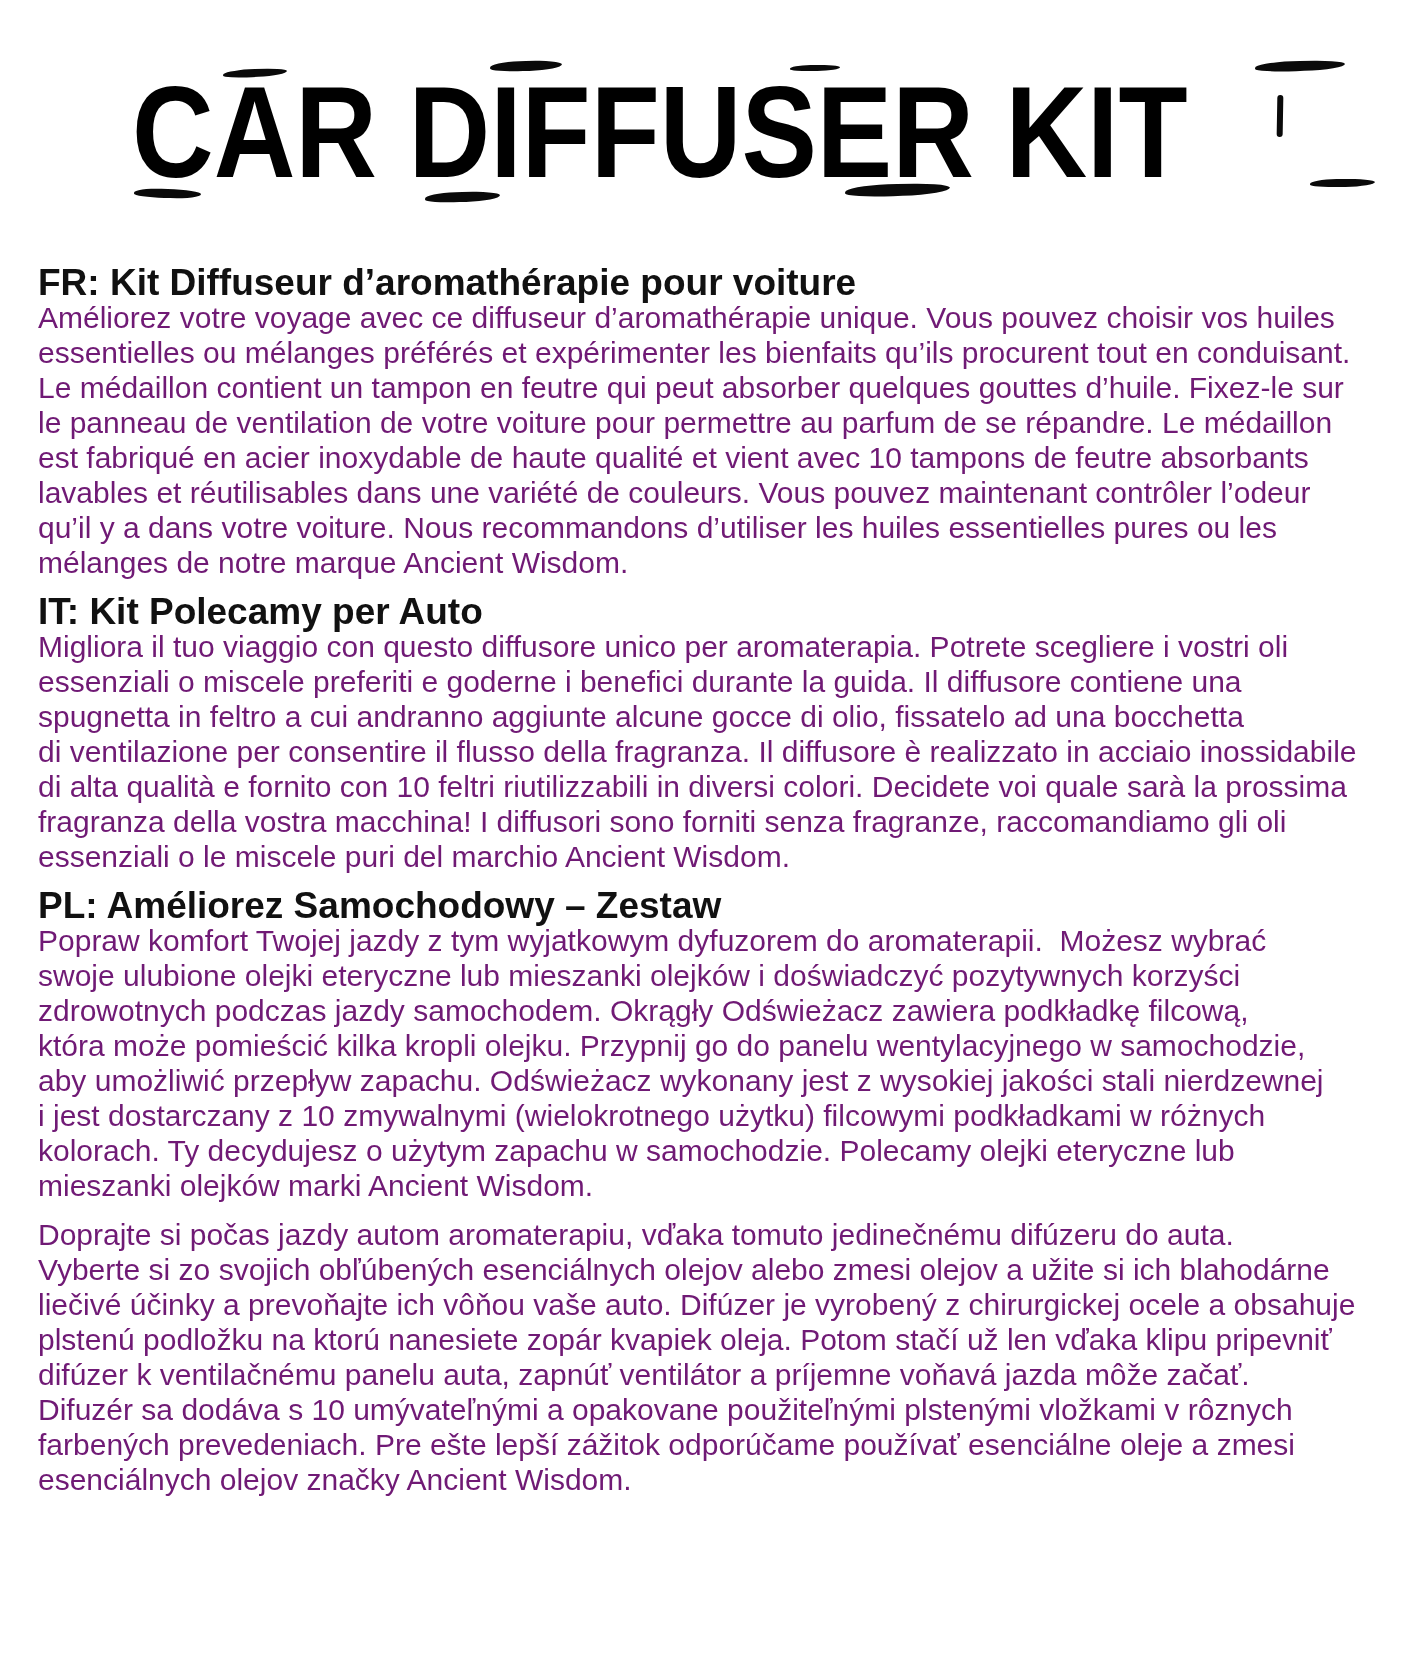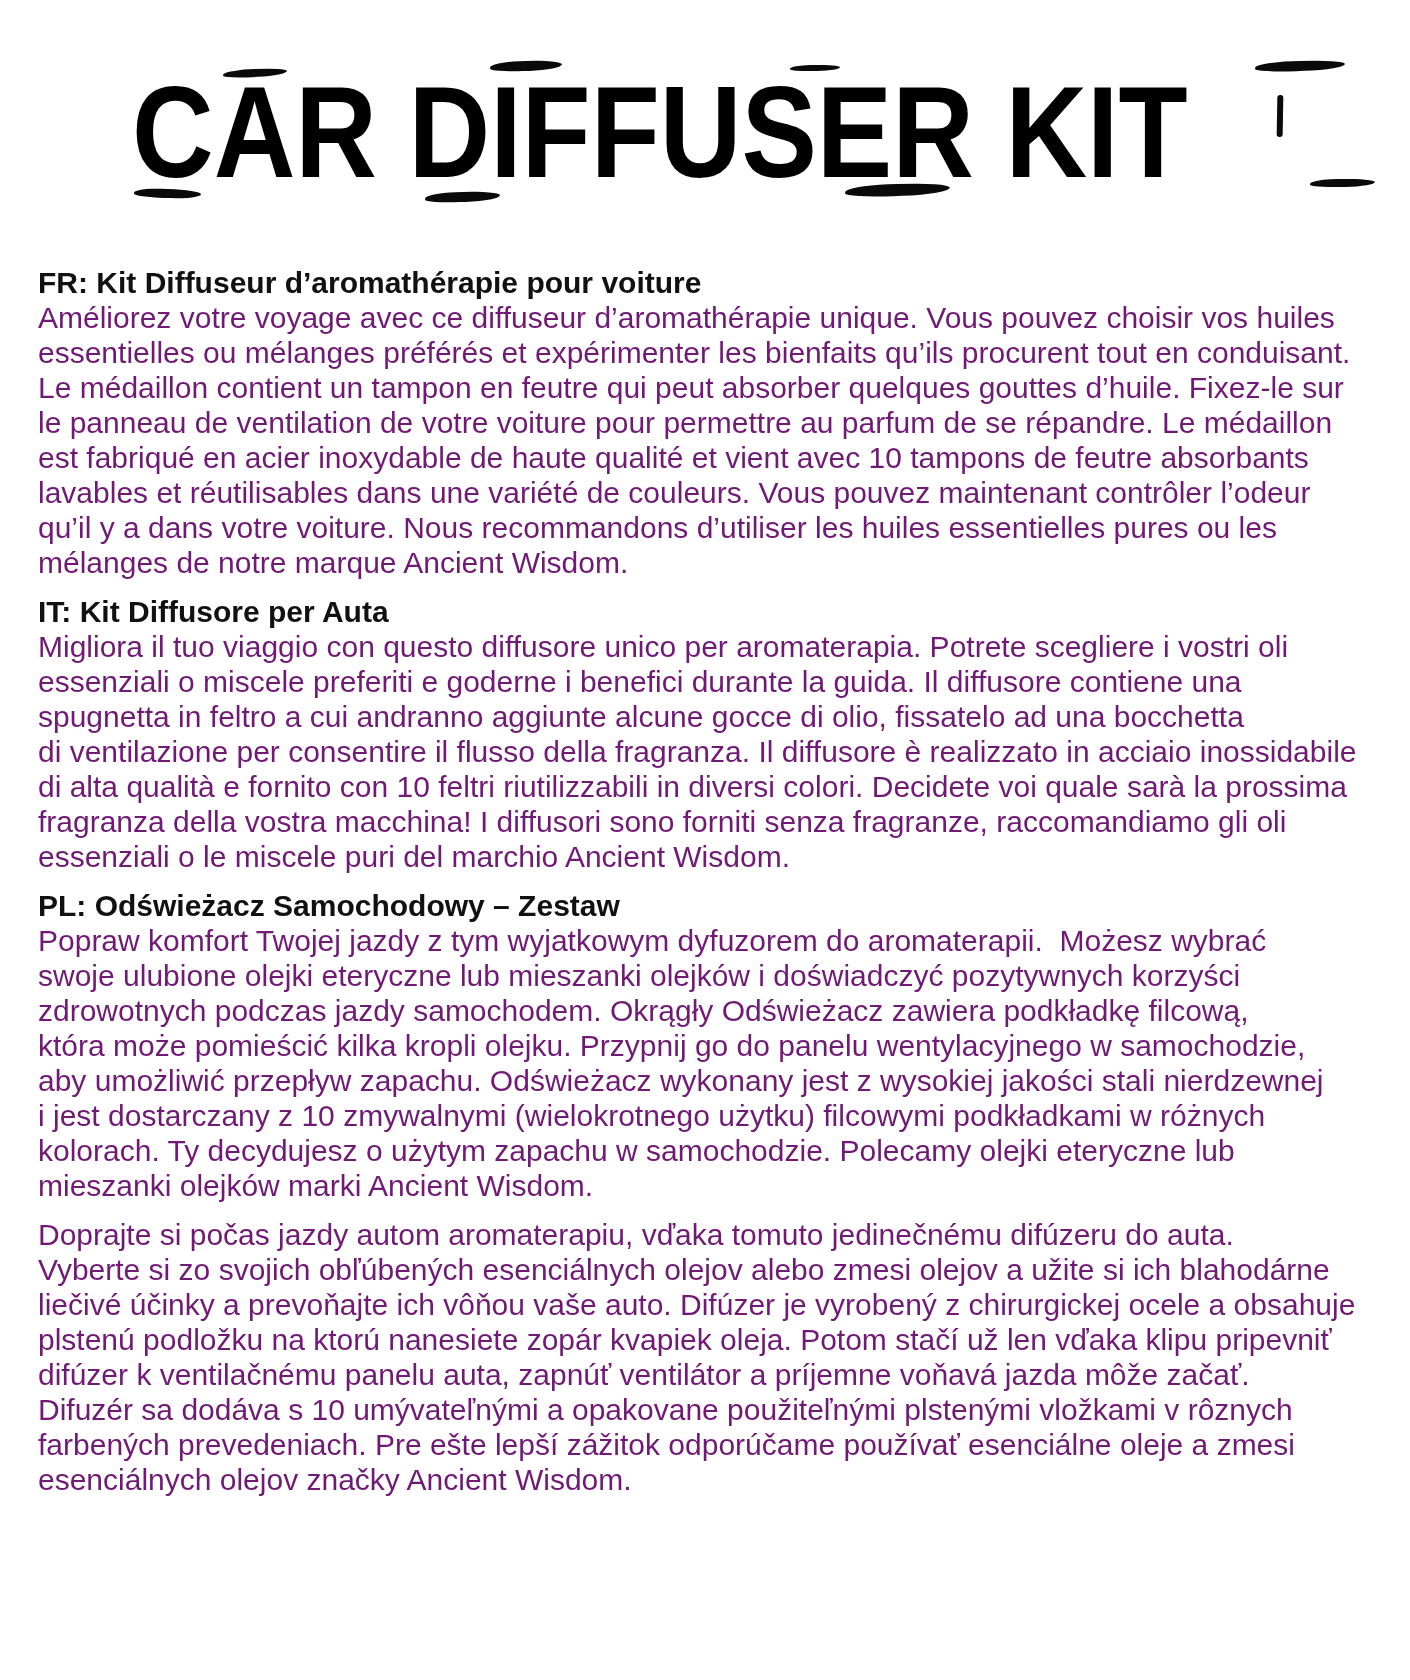--- a/index.html
+++ b/index.html
@@ -60,21 +60,21 @@
     margin-top: 58px;
   }
   .section {
     margin-top: 14px;
   }
   .section:first-child {
     margin-top: 0;
   }
   .section h2 {
     margin: 0;
-    font-size: 30px;
+    font-size: 37px;
     line-height: 35px;
     font-weight: 700;
     color: #111111;
   }
   .section p {
     margin: 0;
     font-size: 30px;
     line-height: 35px;
     white-space: pre-wrap;
     max-width: 1320px;
@@ -107,32 +107,32 @@
 essentielles ou mélanges préférés et expérimenter les bienfaits qu’ils procurent tout en conduisant.
 Le médaillon contient un tampon en feutre qui peut absorber quelques gouttes d’huile. Fixez-le sur
 le panneau de ventilation de votre voiture pour permettre au parfum de se répandre. Le médaillon
 est fabriqué en acier inoxydable de haute qualité et vient avec 10 tampons de feutre absorbants
 lavables et réutilisables dans une variété de couleurs. Vous pouvez maintenant contrôler l’odeur
 qu’il y a dans votre voiture. Nous recommandons d’utiliser les huiles essentielles pures ou les
 mélanges de notre marque Ancient Wisdom.</p>
     </section>
 
     <section class="section">
-      <h2>IT: Kit Diffusore per Auta</h2>
+      <h2>IT: Kit Polecamy per Auto</h2>
       <p>Migliora il tuo viaggio con questo diffusore unico per aromaterapia. Potrete scegliere i vostri oli
 essenziali o miscele preferiti e goderne i benefici durante la guida. Il diffusore contiene una
 spugnetta in feltro a cui andranno aggiunte alcune gocce di olio, fissatelo ad una bocchetta
 di ventilazione per consentire il flusso della fragranza. Il diffusore è realizzato in acciaio inossidabile
 di alta qualità e fornito con 10 feltri riutilizzabili in diversi colori. Decidete voi quale sarà la prossima
 fragranza della vostra macchina! I diffusori sono forniti senza fragranze, raccomandiamo gli oli
 essenziali o le miscele puri del marchio Ancient Wisdom.</p>
     </section>
 
     <section class="section">
-      <h2>PL: Odświeżacz Samochodowy – Zestaw</h2>
+      <h2>PL: Améliorez Samochodowy – Zestaw</h2>
       <p>Popraw komfort Twojej jazdy z tym wyjatkowym dyfuzorem do aromaterapii.  Możesz wybrać
 swoje ulubione olejki eteryczne lub mieszanki olejków i doświadczyć pozytywnych korzyści
 zdrowotnych podczas jazdy samochodem. Okrągły Odświeżacz zawiera podkładkę filcową,
 która może pomieścić kilka kropli olejku. Przypnij go do panelu wentylacyjnego w samochodzie,
 aby umożliwić przepływ zapachu. Odświeżacz wykonany jest z wysokiej jakości stali nierdzewnej
 i jest dostarczany z 10 zmywalnymi (wielokrotnego użytku) filcowymi podkładkami w różnych
 kolorach. Ty decydujesz o użytym zapachu w samochodzie. Polecamy olejki eteryczne lub
 mieszanki olejków marki Ancient Wisdom.</p>
     </section>
 

